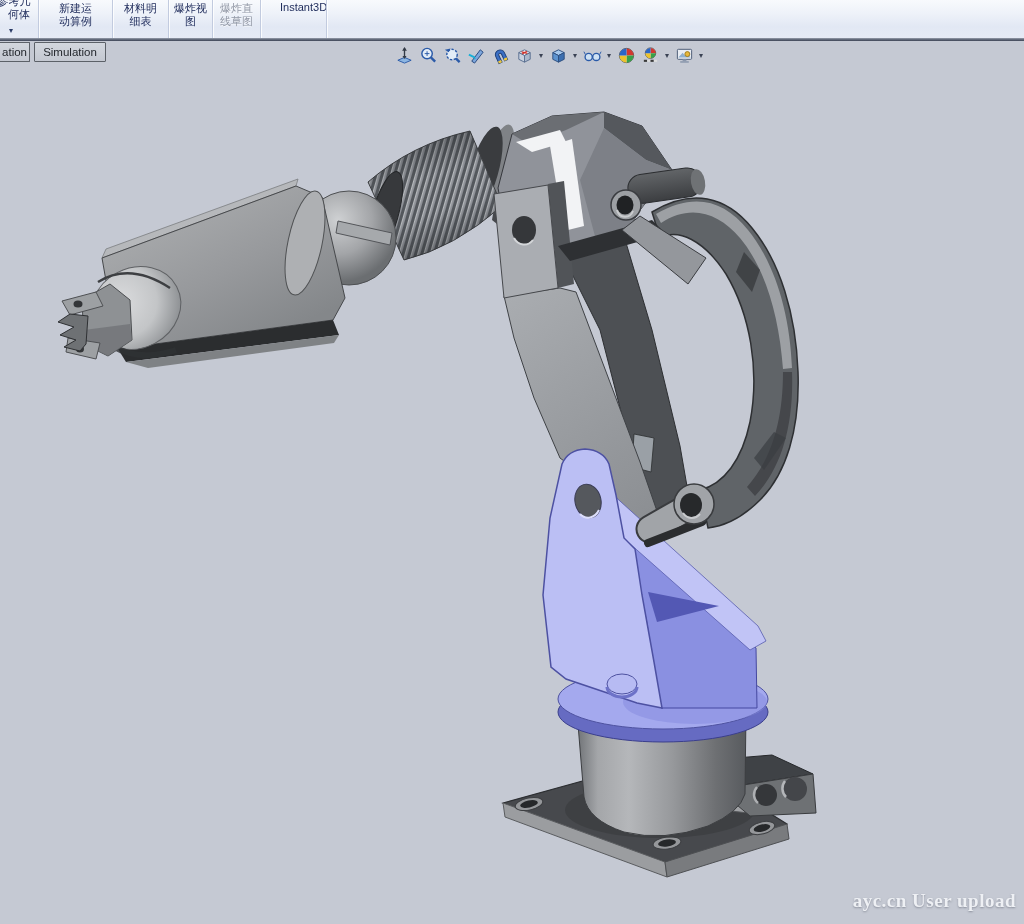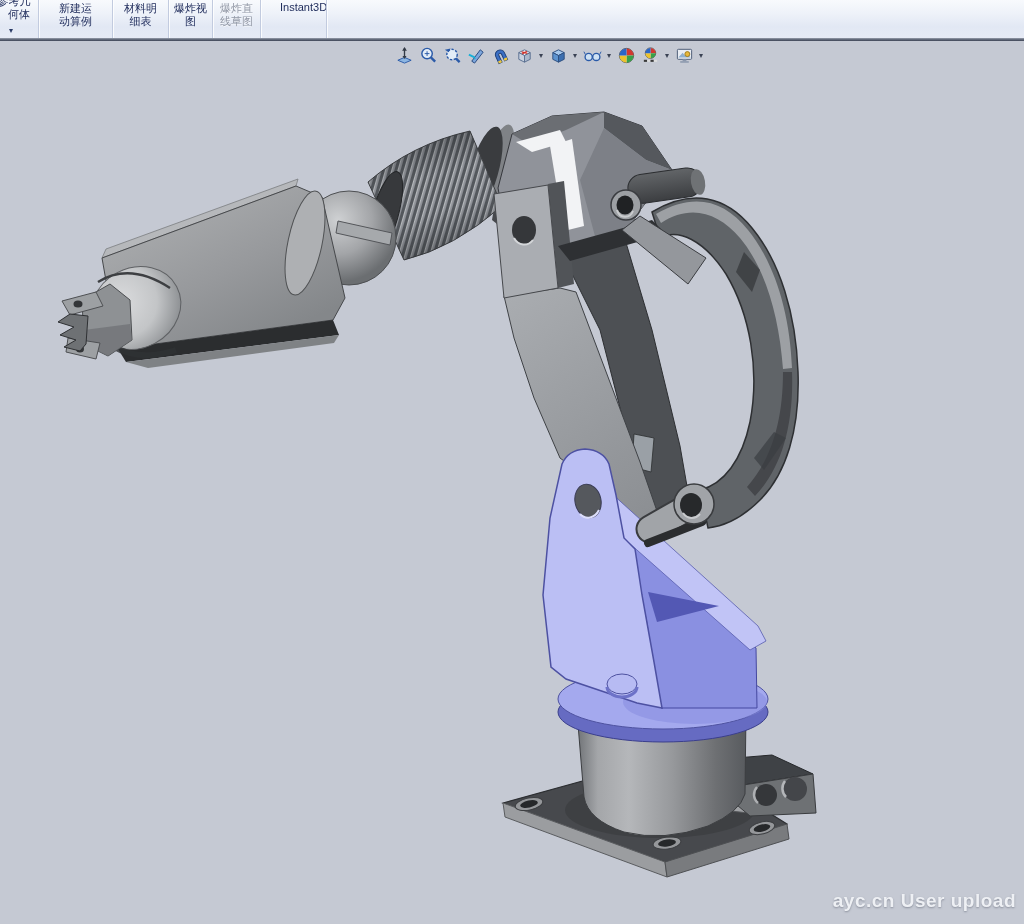--- a/index.html
+++ b/index.html
@@ -65,21 +65,21 @@
     position:absolute;left:393px;top:44px;z-index:20;
     display:flex;align-items:center;gap:2px;height:22px;
   }
   .hud .ic{width:22px;height:22px;display:flex;align-items:center;justify-content:center;border-radius:2px;}
   .hud .caret{font-size:8px;color:#3a4254;width:8px;text-align:center;}
 
   
   .stage{position:absolute;left:0;top:0;width:1024px;height:924px;z-index:1;}
   .watermark{
     position:absolute;right:8px;bottom:12px;z-index:10;
-    font-family:Liberation Sans, sans-serif;font-weight:bold;
+    font-family:Liberation Serif, serif;font-weight:bold;
     font-size:19px;color:#eef0f4;letter-spacing:.5px;
     text-shadow:0 1px 2px rgba(90,95,110,.55);
   }
 </style>
 </head>
 <body>
 
 <div class="screen">
 
   <svg class="stage" viewBox="0 0 1024 924" xmlns="http://www.w3.org/2000/svg">
@@ -294,20 +294,28 @@
       <span class="l1">爆炸直</span>
       <span class="l2">线草图</span>
     </div>
     <div class="cmdbtn btn-instant3d">
       <span class="l1">Instant3D</span>
     </div>
     <div class="cmd-fill"></div>
   </div>
   <div class="navy-line"></div>
 
+  <div class="tabstrip">
+    <div class="tab tab-anim">
+      <span>ation</span>
+    </div>
+    <div class="tab tab-sim">
+      <span>Simulation</span>
+    </div>
+  </div>
 
   <div class="hud">
     <span class="ic">
       <svg width="19" height="19" viewBox="0 0 20 20">
           <path d="M3,15 L10,12 L17,15 L10,18 Z" fill="#8db6e2" stroke="#2a5aa8"></path>
           <line x1="10" y1="2" x2="10" y2="13" stroke="#333a46" stroke-width="1.4"></line>
           <path d="M10,1 L7.5,5 H12.5 Z" fill="#333a46"></path>
           <path d="M10,13.5 L7.8,10.5 H12.2 Z" fill="#333a46"></path>
         </svg>
     </span>

